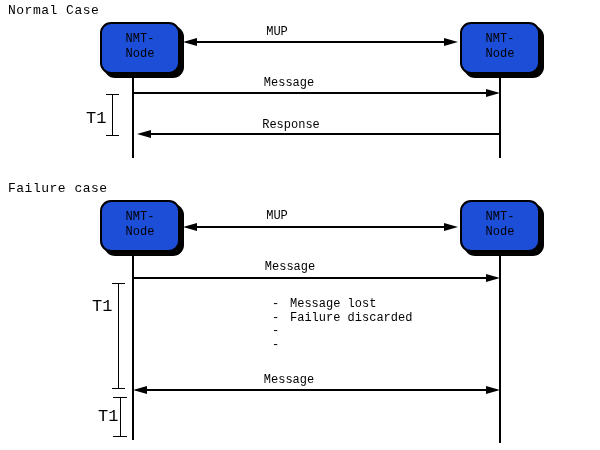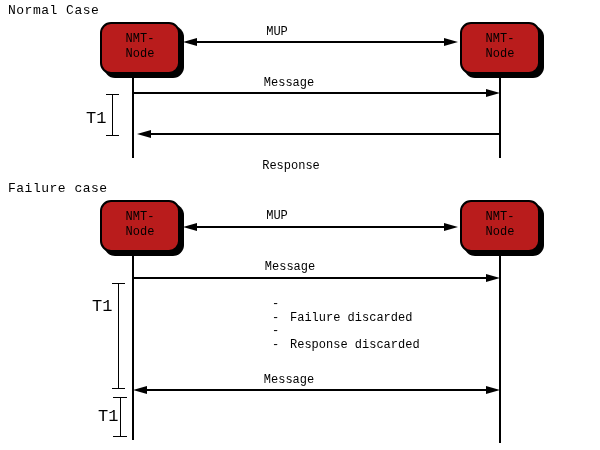--- a/index.html
+++ b/index.html
@@ -1,19 +1,19 @@
 <!DOCTYPE html>
 <html><head>
 <meta charset="utf-8">
 <style>
   html,body{margin:0;padding:0;background:#fff;}
   .canvas{position:relative;width:600px;height:450px;background:#ffffff;
           font-family:"Liberation Mono","DejaVu Sans Mono",monospace;color:#000;overflow:hidden;}
   .sec-title{position:absolute;font-size:13px;font-weight:normal;white-space:nowrap;letter-spacing:.5px;}
-  .node{position:absolute;width:80px;height:52px;background:#b91c1c;border:2px solid #000;
+  .node{position:absolute;width:80px;height:52px;background:#1d4ed8;border:2px solid #000;
         border-radius:11px;box-shadow:4px 4px 0 #000;box-sizing:border-box;
         text-align:center;font-size:12px;line-height:15px;padding-top:8px;}
   .vline{position:absolute;width:2px;background:#000;}
   .hline{position:absolute;height:2px;background:#000;}
   .bline{position:absolute;background:#000;}
   .head-r{position:absolute;width:0;height:0;border-top:4px solid transparent;
           border-bottom:4px solid transparent;border-left:14px solid #000;}
   .head-l{position:absolute;width:0;height:0;border-top:4px solid transparent;
           border-bottom:4px solid transparent;border-right:14px solid #000;}
   .lbl{position:absolute;font-size:12px;white-space:nowrap;transform:translateX(-50%);}
@@ -58,21 +58,21 @@
     <div class="bline" style="left:112px;top:94px;width:1px;height:42px;"></div>
     <div class="bline" style="left:106px;top:94px;width:13px;height:1px;"></div>
     <div class="bline" style="left:106px;top:135px;width:13px;height:1px;"></div>
   </div>
   <div class="t1lbl" style="left:86px;top:109px;">T1</div>
 
   <div>
     <div class="hline" style="left:144px;top:133px;width:356px;"></div>
     <div class="head-l" style="left:137px;top:130px;"></div>
   </div>
-  <div class="lbl" style="left:291px;top:118px;margin-top:41px;">Response</div>
+  <div class="lbl" style="left:291px;top:118px;">Response</div>
 
   <div class="sec-title" style="left:8px;top:181px;">Failure case</div>
 
   <div class="node" style="left:100px;top:200px;">
     <div>NMT-</div>
     <div>Node</div>
   </div>
   <div class="node" style="left:460px;top:200px;">
     <div>NMT-</div>
     <div>Node</div>
@@ -97,31 +97,31 @@
   <div>
     <div class="bline" style="left:118px;top:283px;width:1px;height:106px;"></div>
     <div class="bline" style="left:112px;top:283px;width:13px;height:1px;"></div>
     <div class="bline" style="left:112px;top:388px;width:13px;height:1px;"></div>
   </div>
   <div class="t1lbl" style="left:92px;top:297px;">T1</div>
 
   <div class="notes">
     <div class="note-row">
       <span class="bullet">-</span>
+      <span>Message lost</span>
     </div>
     <div class="note-row">
       <span class="bullet">-</span>
       <span>Failure discarded</span>
     </div>
     <div class="note-row">
       <span class="bullet">-</span>
     </div>
     <div class="note-row">
       <span class="bullet">-</span>
-      <span>Response discarded</span>
     </div>
   </div>
 
   <div>
     <div class="hline" style="left:140px;top:389px;width:353px;"></div>
     <div class="head-l" style="left:133px;top:386px;"></div>
     <div class="head-r" style="left:486px;top:386px;"></div>
   </div>
   <div class="lbl" style="left:289px;top:373px;">Message</div>
 

